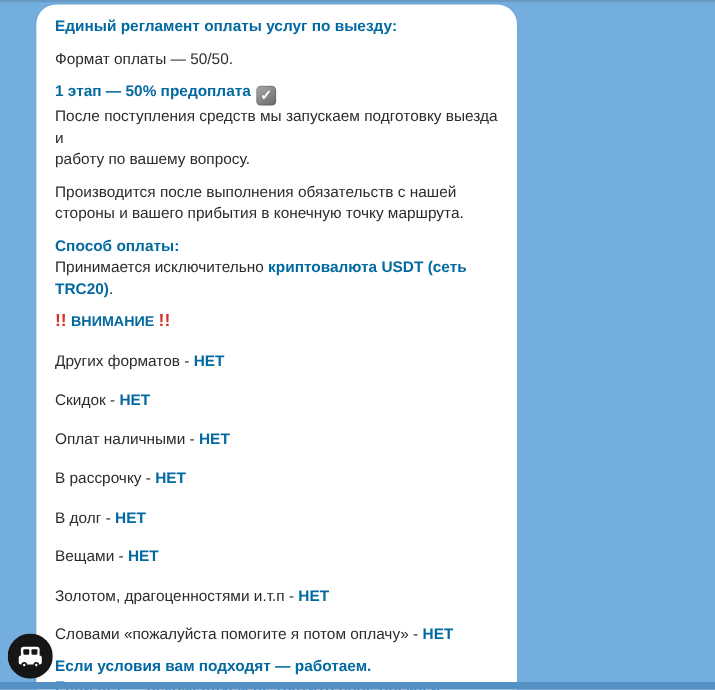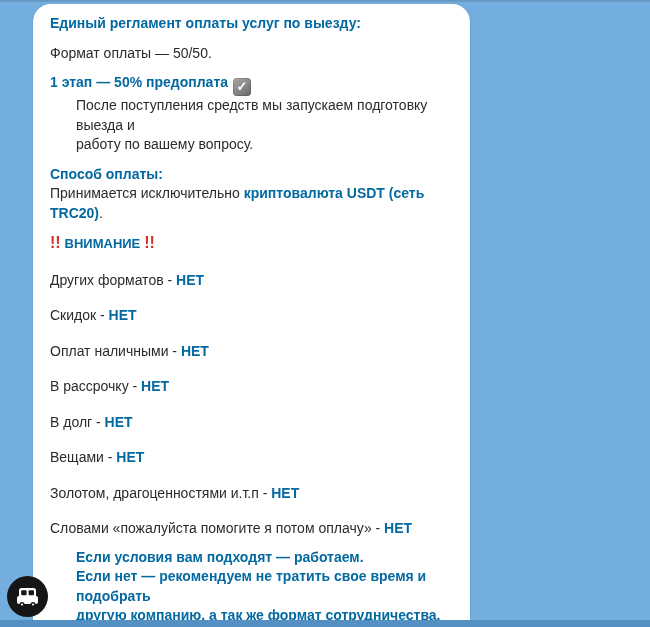--- a/index.html
+++ b/index.html
@@ -12,21 +12,21 @@
   .bottom-strip{position:absolute;left:0;bottom:0;width:100%;height:7px;background:#5590c5;}
   .bubble{
     position:absolute;left:33px;top:4px;width:437px;min-height:613px;
     background:#ffffff;border-radius:18px;box-sizing:border-box;
     padding:10px 14px 8px 17px;
     box-shadow:0 1px 2px rgba(20,40,60,.18);
     color:#2b2b2b;font-size:14px;line-height:19.5px;
   }
   .p{margin:0 0 10px 0;}
   .p:last-of-type{margin-bottom:0;}
-  .pre{white-space:pre-line;margin-left:26px;}
+  .pre{white-space:pre-line;}
   .b{font-weight:bold;color:#0369a1;}
   .no-list{line-height:18.5px;}
   .no-list .line{line-height:18.5px;margin-top:17px;}
   .check{
     display:inline-block;width:18px;height:18px;border-radius:4px;
     color:#fff;font-size:13px;font-weight:bold;text-align:center;line-height:18px;
     vertical-align:-4px;margin-left:5px;
   }
   .check.grey{background:linear-gradient(145deg,#aaaaaa,#686868);box-shadow:inset 0 0 0 1px rgba(0,0,0,.15);}
   .check.green{background:linear-gradient(180deg,#4fc32c,#35a51a);box-shadow:inset 0 0 0 1px rgba(0,0,0,.08);}
@@ -48,20 +48,22 @@
 
   <div class="p">Формат оплаты — 50/50.</div>
 
   <div class="p">
     <div><span class="b">1 этап — 50% предоплата</span><span class="check grey">✓</span></div>
     <div class="pre">После поступления средств мы запускаем подготовку выезда и
 работу по вашему вопросу.</div>
   </div>
 
   <div class="p">
+    <div class="pre">Производится после выполнения обязательств с нашей
+стороны и вашего прибытия в конечную точку маршрута.</div>
   </div>
 
   <div class="p">
     <div class="b">Способ оплаты:</div>
     <div><span>Принимается исключительно </span><span class="b">криптовалюта USDT (сеть TRC20)</span><span>.</span></div>
   </div>
 
   <div class="p attn">
     <span class="warn">!!</span> <span class="b">ВНИМАНИЕ</span> <span class="warn">!!</span>
   </div>

